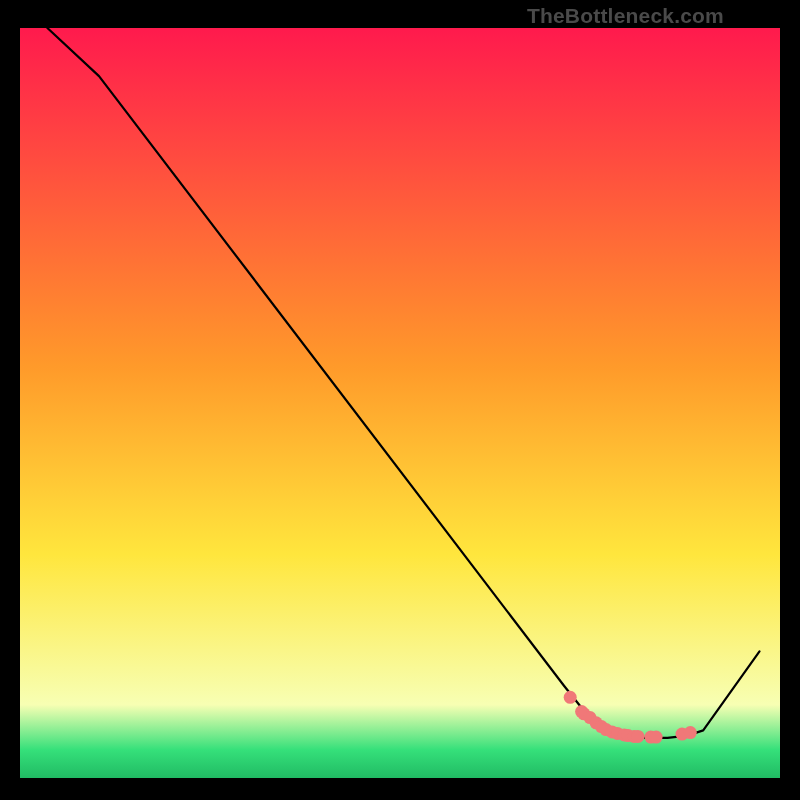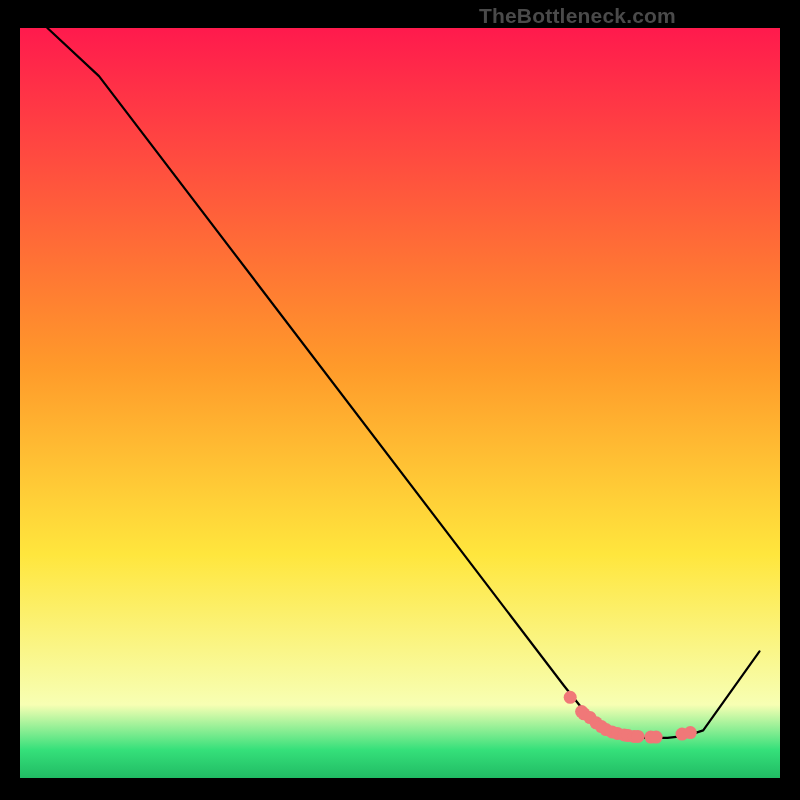--- a/index.html
+++ b/index.html
@@ -9,20 +9,21 @@
     height: 800px;
     background: #000;
     overflow: hidden;
     font-family: Arial, Helvetica, sans-serif;
   }
   .stage {
     position: relative;
     width: 688px;
     height: 800px;
     background: #000;
+    padding-left: 48px;
   }
   .watermark {
     position: absolute;
     top: 4px;
     right: 12px;
     color: #4a4a4a;
     font-size: 21px;
     font-weight: 600;
     letter-spacing: 0.2px;
     z-index: 5;

